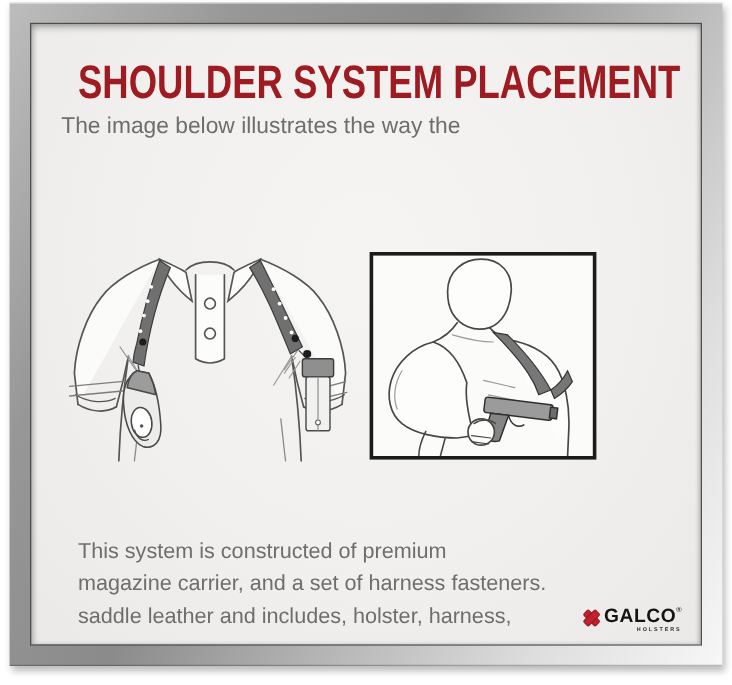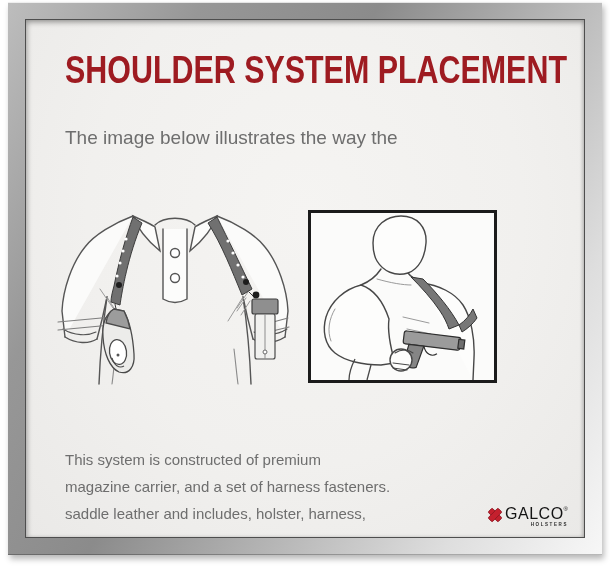--- a/index.html
+++ b/index.html
@@ -19,42 +19,42 @@
     border:1px solid #4e4e4e;
     box-shadow:inset 0 3px 5px rgba(0,0,0,0.28), inset 3px 0 4px rgba(0,0,0,0.10), inset -2px 0 3px rgba(0,0,0,0.08);
   }
   
   .title{
     position:absolute;left:39px;top:28px;margin:0;
     font-size:39px;font-weight:bold;color:#9e1b21;letter-spacing:0px;
     transform:scaleX(0.78);transform-origin:left center;white-space:nowrap;
   }
   .subtitle{
-    position:absolute;left:39px;top:72px;
-    font-size:19px;line-height:27px;color:#6e6e6e;margin-top:32px;
+    position:absolute;left:25px;top:72px;
+    font-size:19px;line-height:27px;color:#6e6e6e;
   }
   .footer-text{
     position:absolute;left:39px;top:426px;
-    font-size:15px;line-height:27px;color:#6e6e6e;
+    font-size:18px;line-height:27px;color:#6e6e6e;
   }
   
   .figure-left{position:absolute;left:30px;top:161px;width:238px;height:206px;}
   .figure-right-box{
     position:absolute;left:282px;top:190px;width:183px;height:167px;
     border:3px solid #1b1b1b;background:#fbfbfa;
   }
   .figure-right-box svg{display:block;}
   
   .brand-logo{
     position:absolute;right:16px;bottom:10px;display:flex;align-items:flex-start;
   }
   .brand-logo svg{margin-top:1px;}
   .brand-stack{margin-left:2px;line-height:1;}
   .brand-name{
-    font-size:16px;font-weight:normal;color:#141414;letter-spacing:0.5px;
+    font-size:16px;font-weight:bold;color:#141414;letter-spacing:0.5px;
     font-family:"Liberation Sans",sans-serif;
   }
   .brand-reg{font-size:6px;vertical-align:top;color:#141414;}
   .brand-sub{
     font-size:4.5px;letter-spacing:1.6px;color:#2b2b2b;text-align:right;
     margin-top:1px;font-weight:bold;
   }
 </style>
 </head>
 <body>

